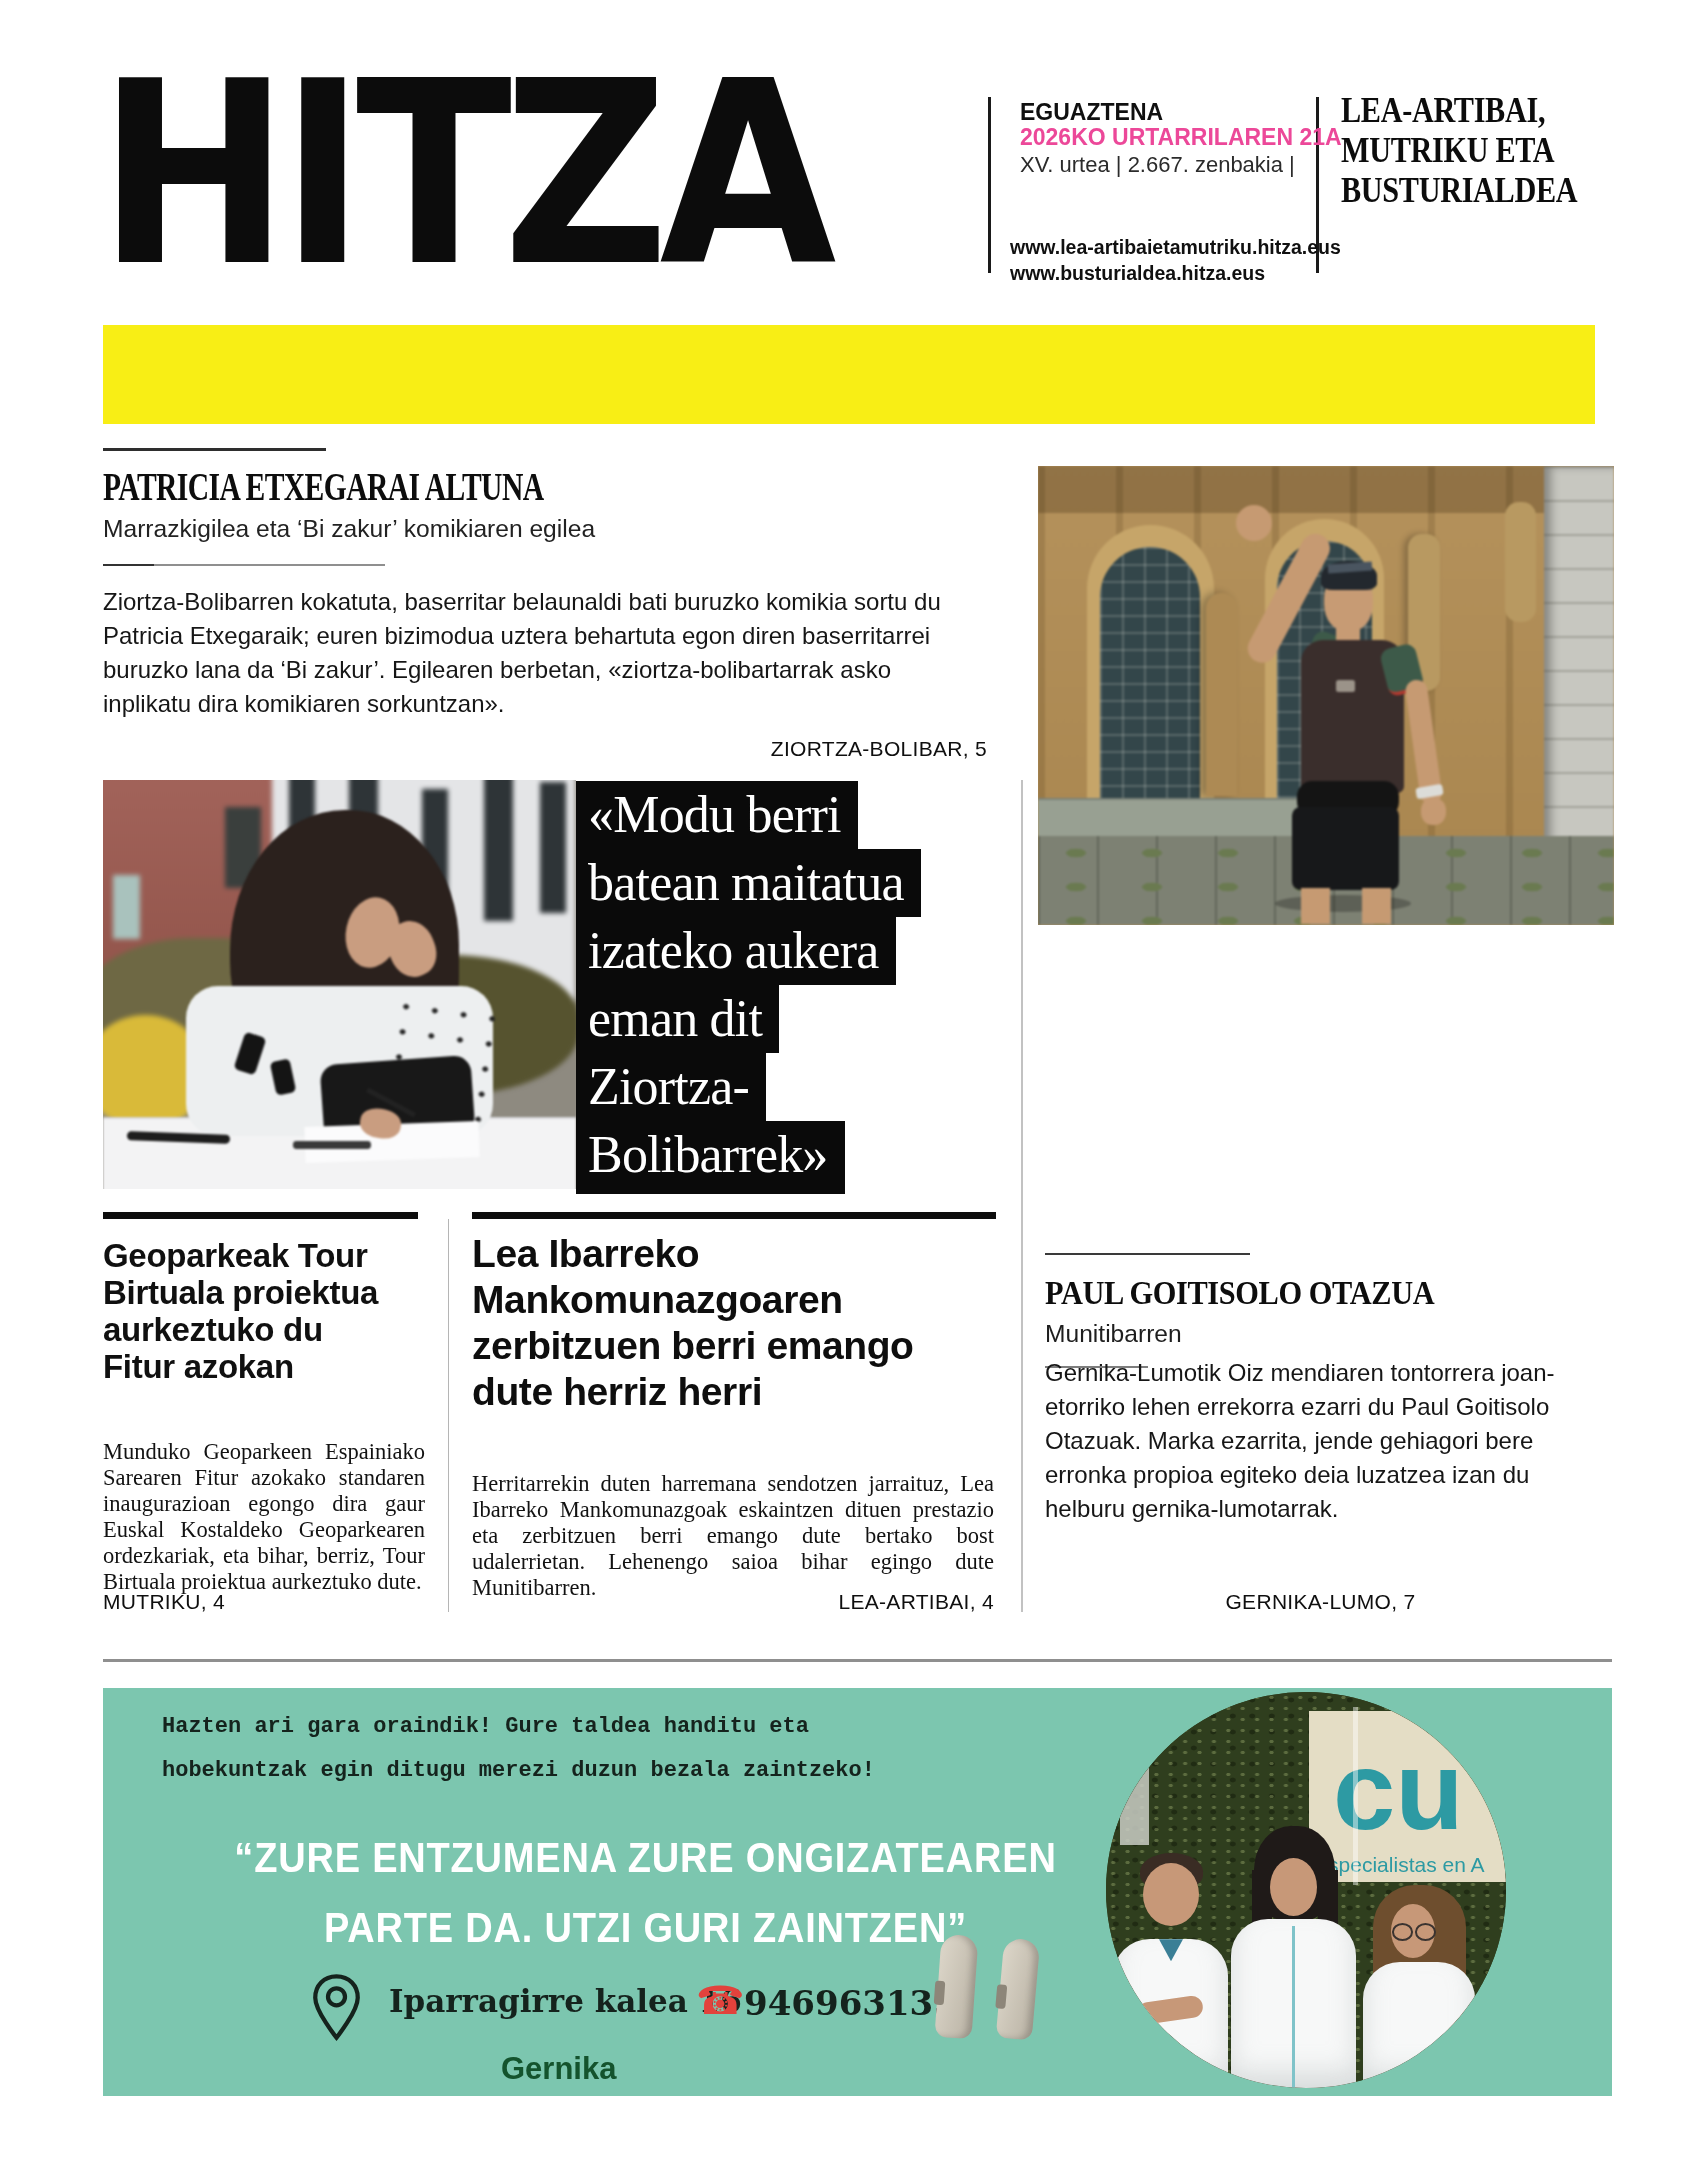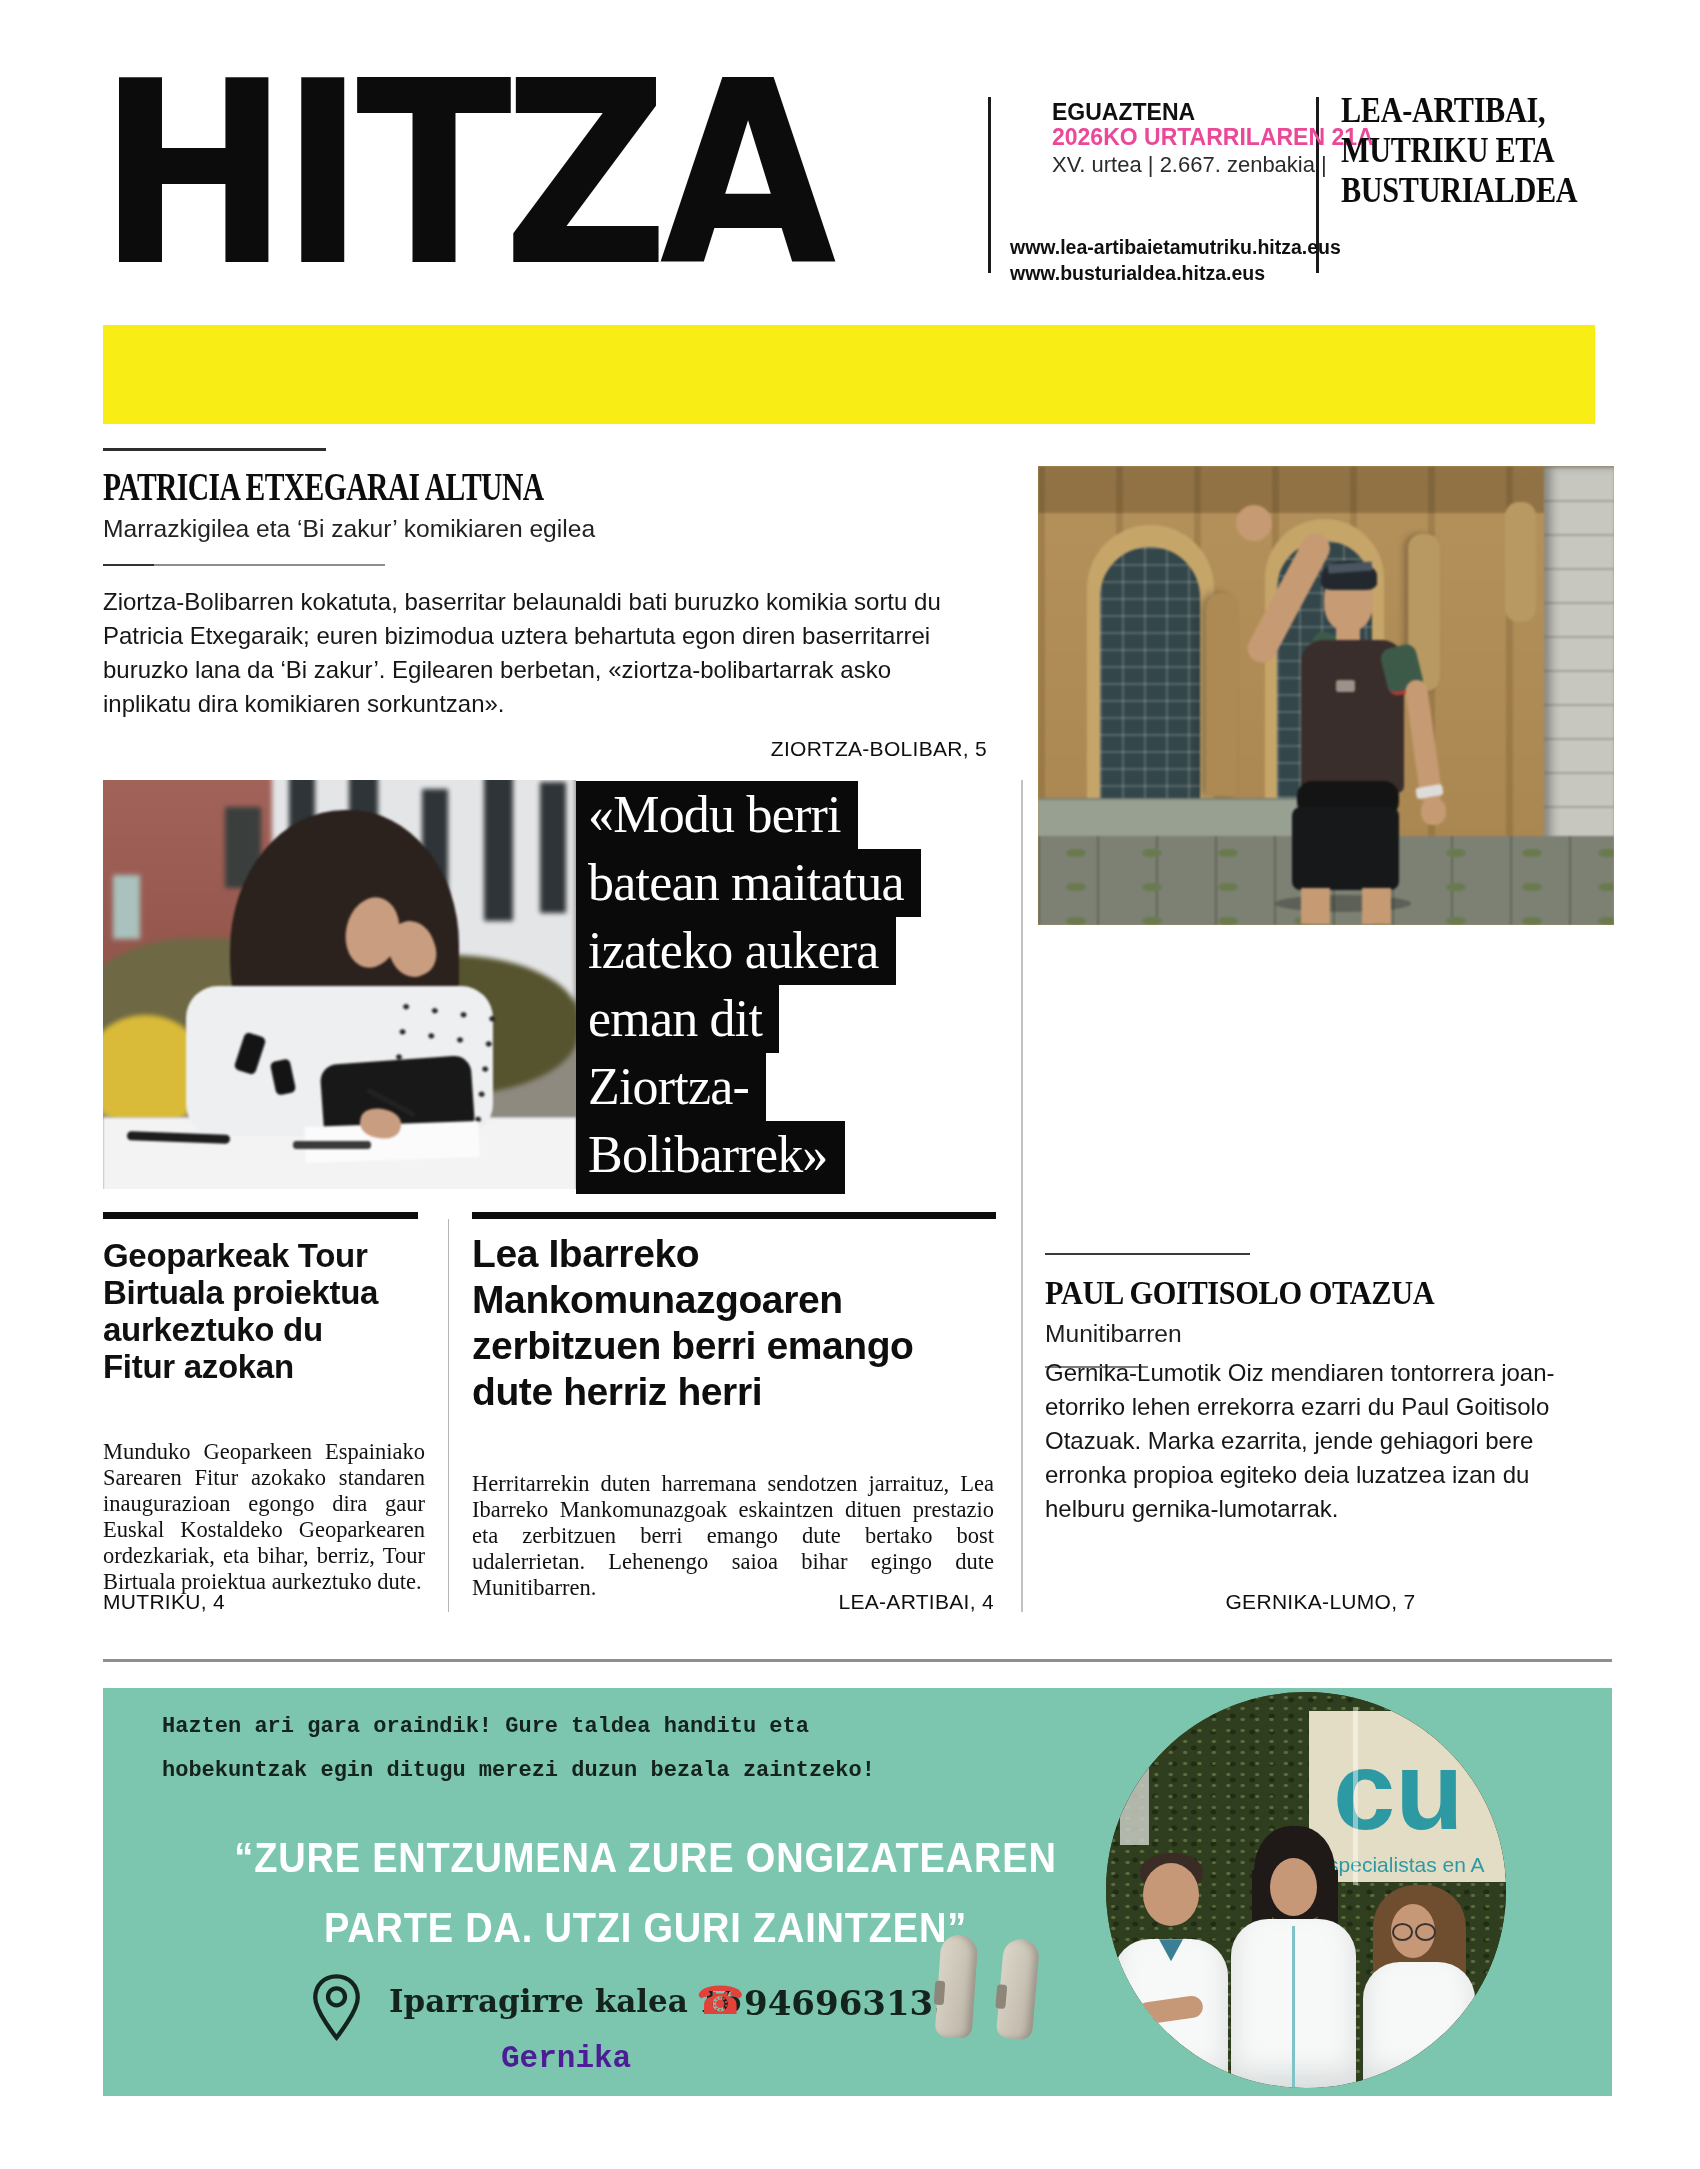--- a/index.html
+++ b/index.html
@@ -6,21 +6,21 @@
   .page{position:relative;width:1700px;height:2170px;background:#fff;overflow:hidden;
         font-family:"Liberation Sans",sans-serif;color:#151515;}
   .abs{position:absolute;}
   .pre{white-space:pre-line;}
 
   
   .logo{left:98px;top:47px;height:254px;font-family:"DejaVu Sans",sans-serif;font-weight:bold;
         font-size:254px;line-height:254px;letter-spacing:-0.04em;color:#0c0c0c;
         transform:scaleX(0.9);transform-origin:left top;white-space:nowrap;}
   .mast-rule{width:2.5px;background:#1a1a1a;}
-  .date-block{left:1052px;top:100px;}
+  .date-block{left:1020px;top:100px;}
   .date-block .d1{font-weight:bold;font-size:23px;line-height:25.4px;color:#101010;}
   .date-block .d2{font-weight:bold;font-size:23px;line-height:25.4px;color:#ec4899;}
   .date-block .d3{font-size:22px;line-height:27px;color:#2b2b2b;}
   .urls{left:1010px;top:234px;font-weight:bold;font-size:19.5px;line-height:26px;color:#101010;}
   .region{left:1341px;top:90px;font-family:"Liberation Serif",serif;font-weight:bold;
           font-size:36px;line-height:40px;letter-spacing:-0.4px;color:#0c0c0c;
           transform:scaleX(0.84);transform-origin:left top;}
 
   .yellow-band{left:103px;top:325px;width:1492px;height:99px;}
 
@@ -62,21 +62,21 @@
            line-height:26px;text-align:justify;color:#121212;}
   .gray-rule{left:103px;top:1659px;width:1509px;height:3.4px;background:#8f8f8f;}
 
   
   .ad{left:103px;top:1688px;width:1509px;height:408px;overflow:hidden;}
   .ad-intro{left:59px;top:17px;width:966px;text-align:left;font-family:Liberation Mono, monospace;
             font-weight:bold;font-size:22px;line-height:44px;color:#15231d;}
   .ad-slogan{left:51px;top:134px;width:983px;text-align:center;font-weight:bold;font-size:38px;
              line-height:64px;letter-spacing:0.8px;color:#ffffff;transform:scaleY(1.1);transform-origin:center top;}
   .ad-address{left:286px;top:295px;font-family:"DejaVu Serif",serif;font-weight:bold;font-size:31px;color:#15231d;}
-  .ad-city{left:398px;top:353px;font-family:Liberation Mono, monospace;font-weight:bold;font-size:31px;color:#4c1d95;}
+  .ad-city{left:398px;top:363px;font-family:Liberation Sans, sans-serif;font-weight:bold;font-size:31px;color:#14532d;}
   .ad-phone{left:641px;top:295px;font-family:"DejaVu Serif",serif;font-weight:bold;font-size:34px;color:#15231d;}
   .phone-glyph{left:593px;top:293px;font-size:39px;line-height:39px;color:#e2423c;}
   .haid{background:linear-gradient(100deg,#ddd7ca,#b9b2a4);border-radius:18.6px 18.6px 12px 12px;
         box-shadow:inset -5.1px 0 6.8px rgba(0,0,0,.18);}
   .haid .btn{position:absolute;left:-3.4px;top:47px;width:10.2px;height:24px;background:#8d8679;border-radius:3.4px;}
   .circle{left:1003px;top:4.2px;width:400px;height:396px;border-radius:50%;overflow:hidden;background:#31411f;}
   .hedge{position:absolute;inset:0;background-color:#2f3e1e;
          background-image:radial-gradient(rgba(196,214,140,.30) 1.7px,transparent 2.5px),
                           radial-gradient(rgba(20,28,10,.55) 2.5px,transparent 3.4px);
          background-size:14.4px 11px,19.5px 16px;}

